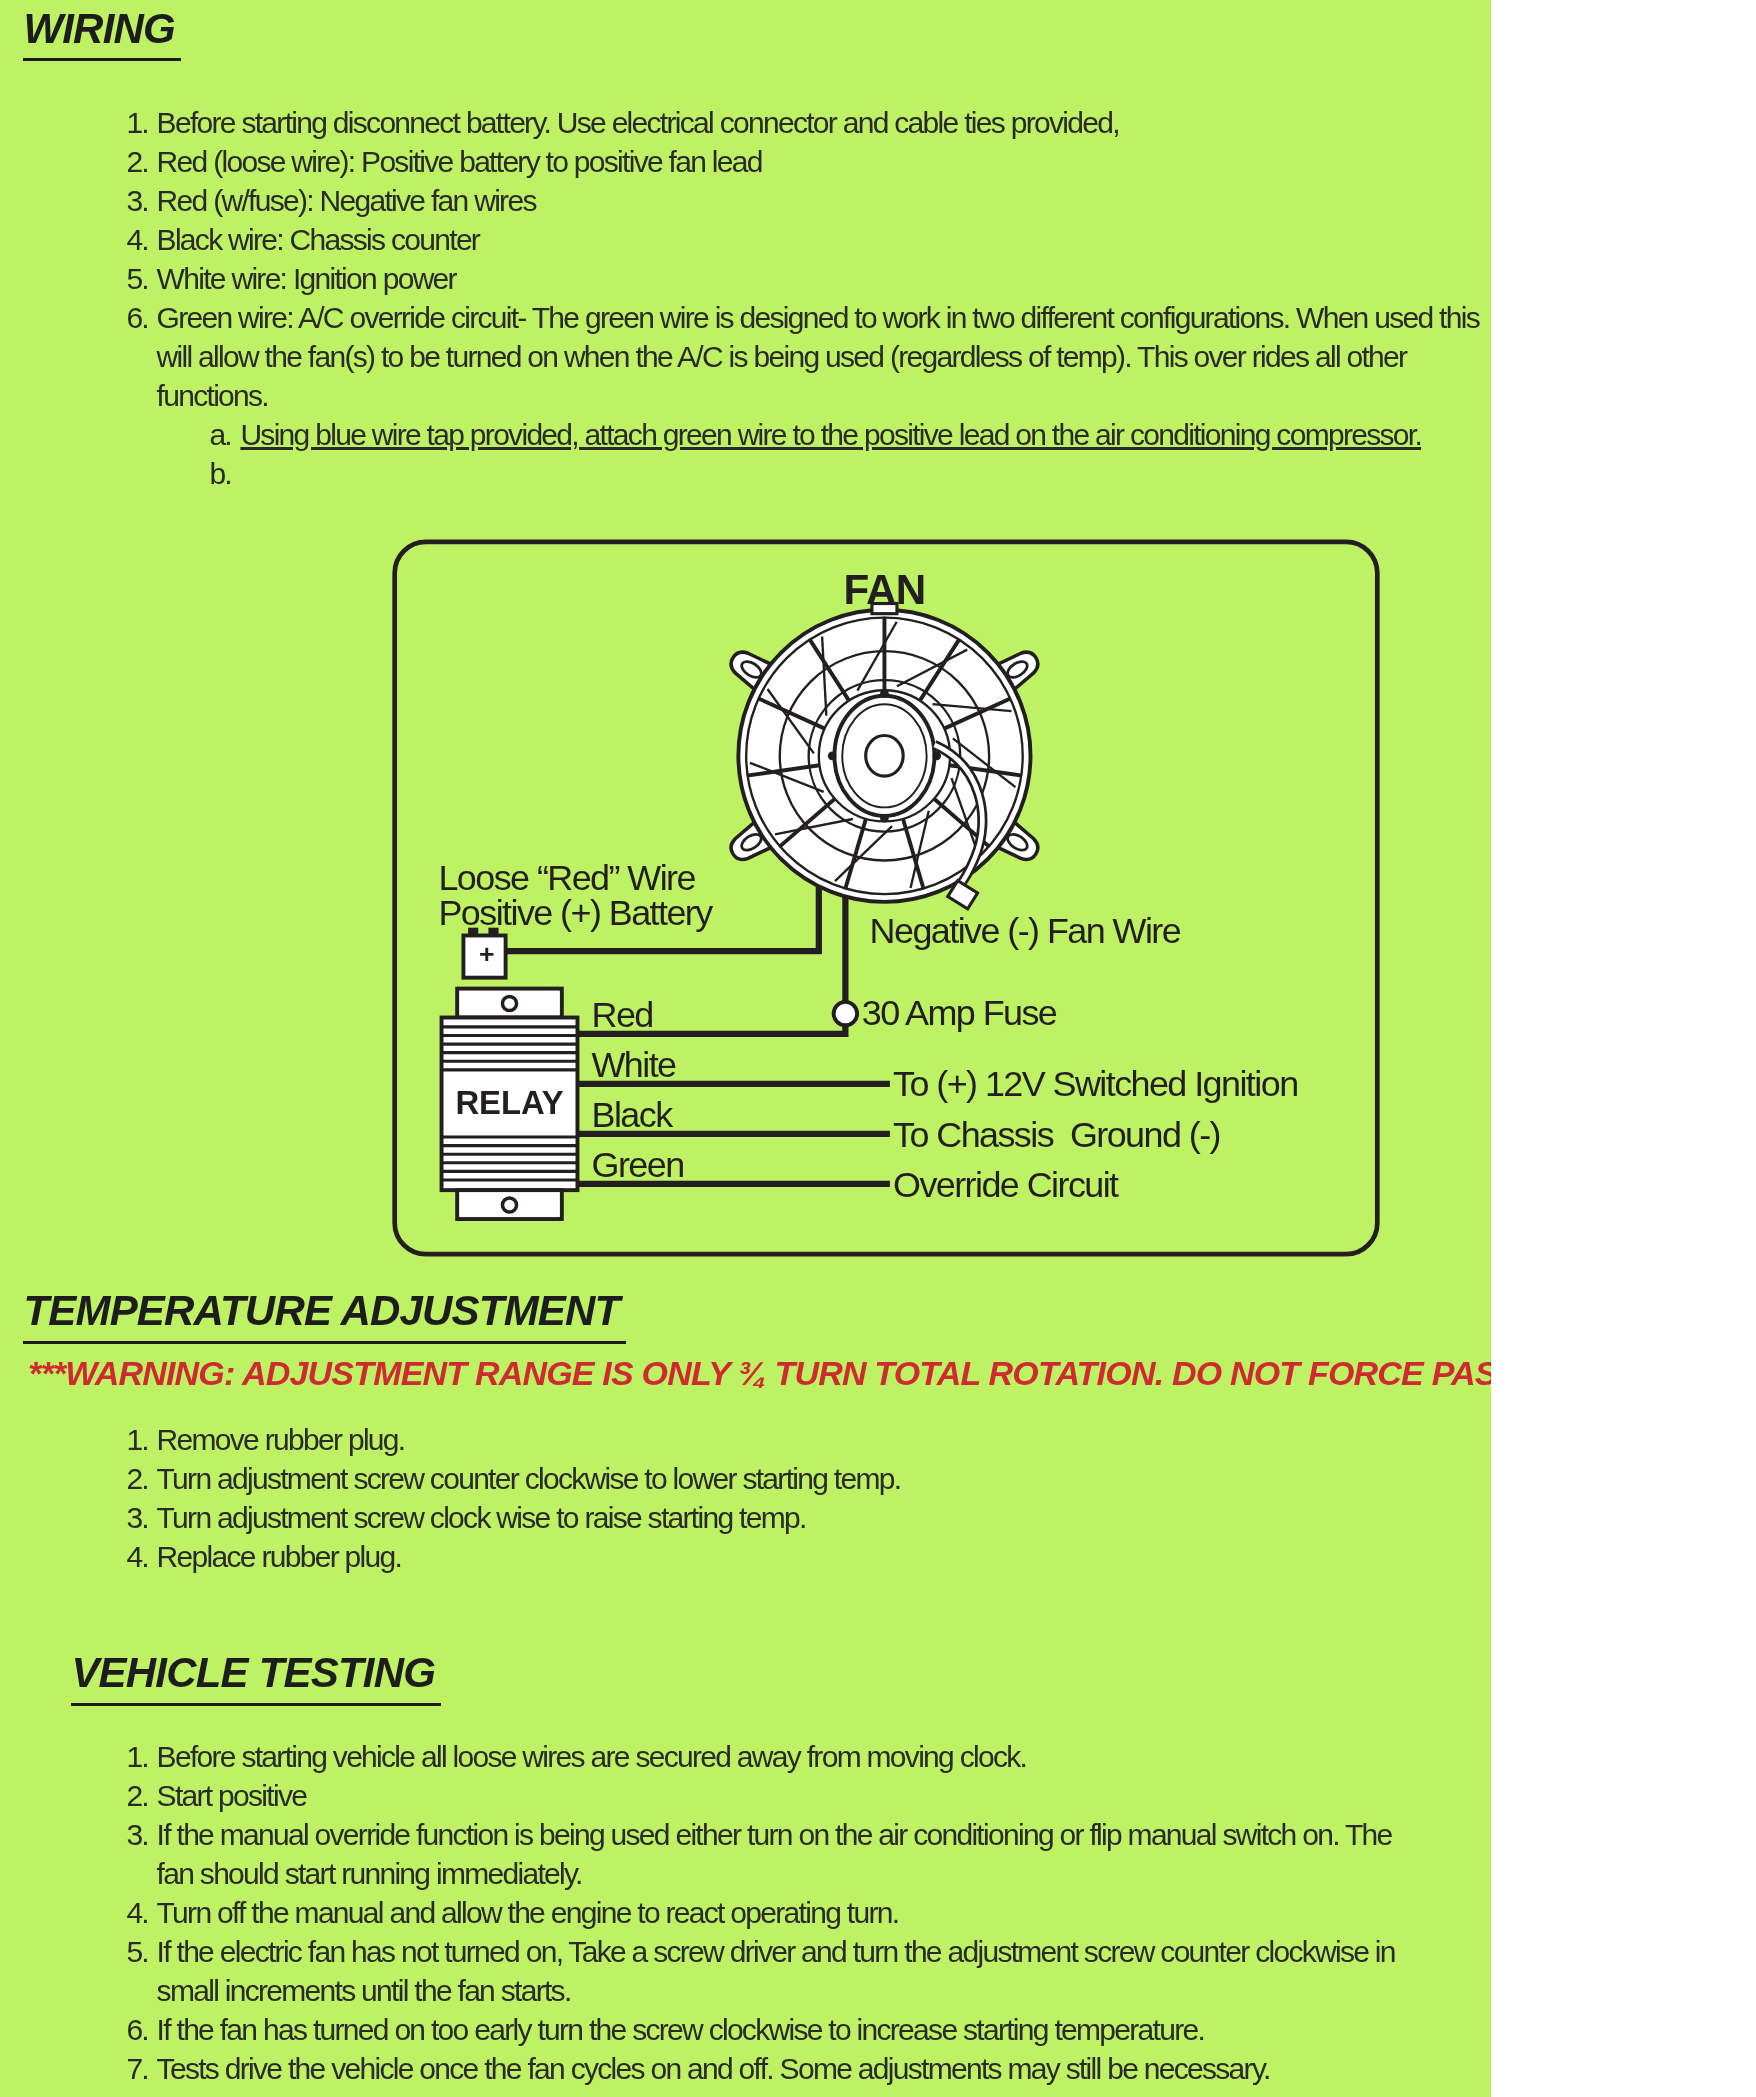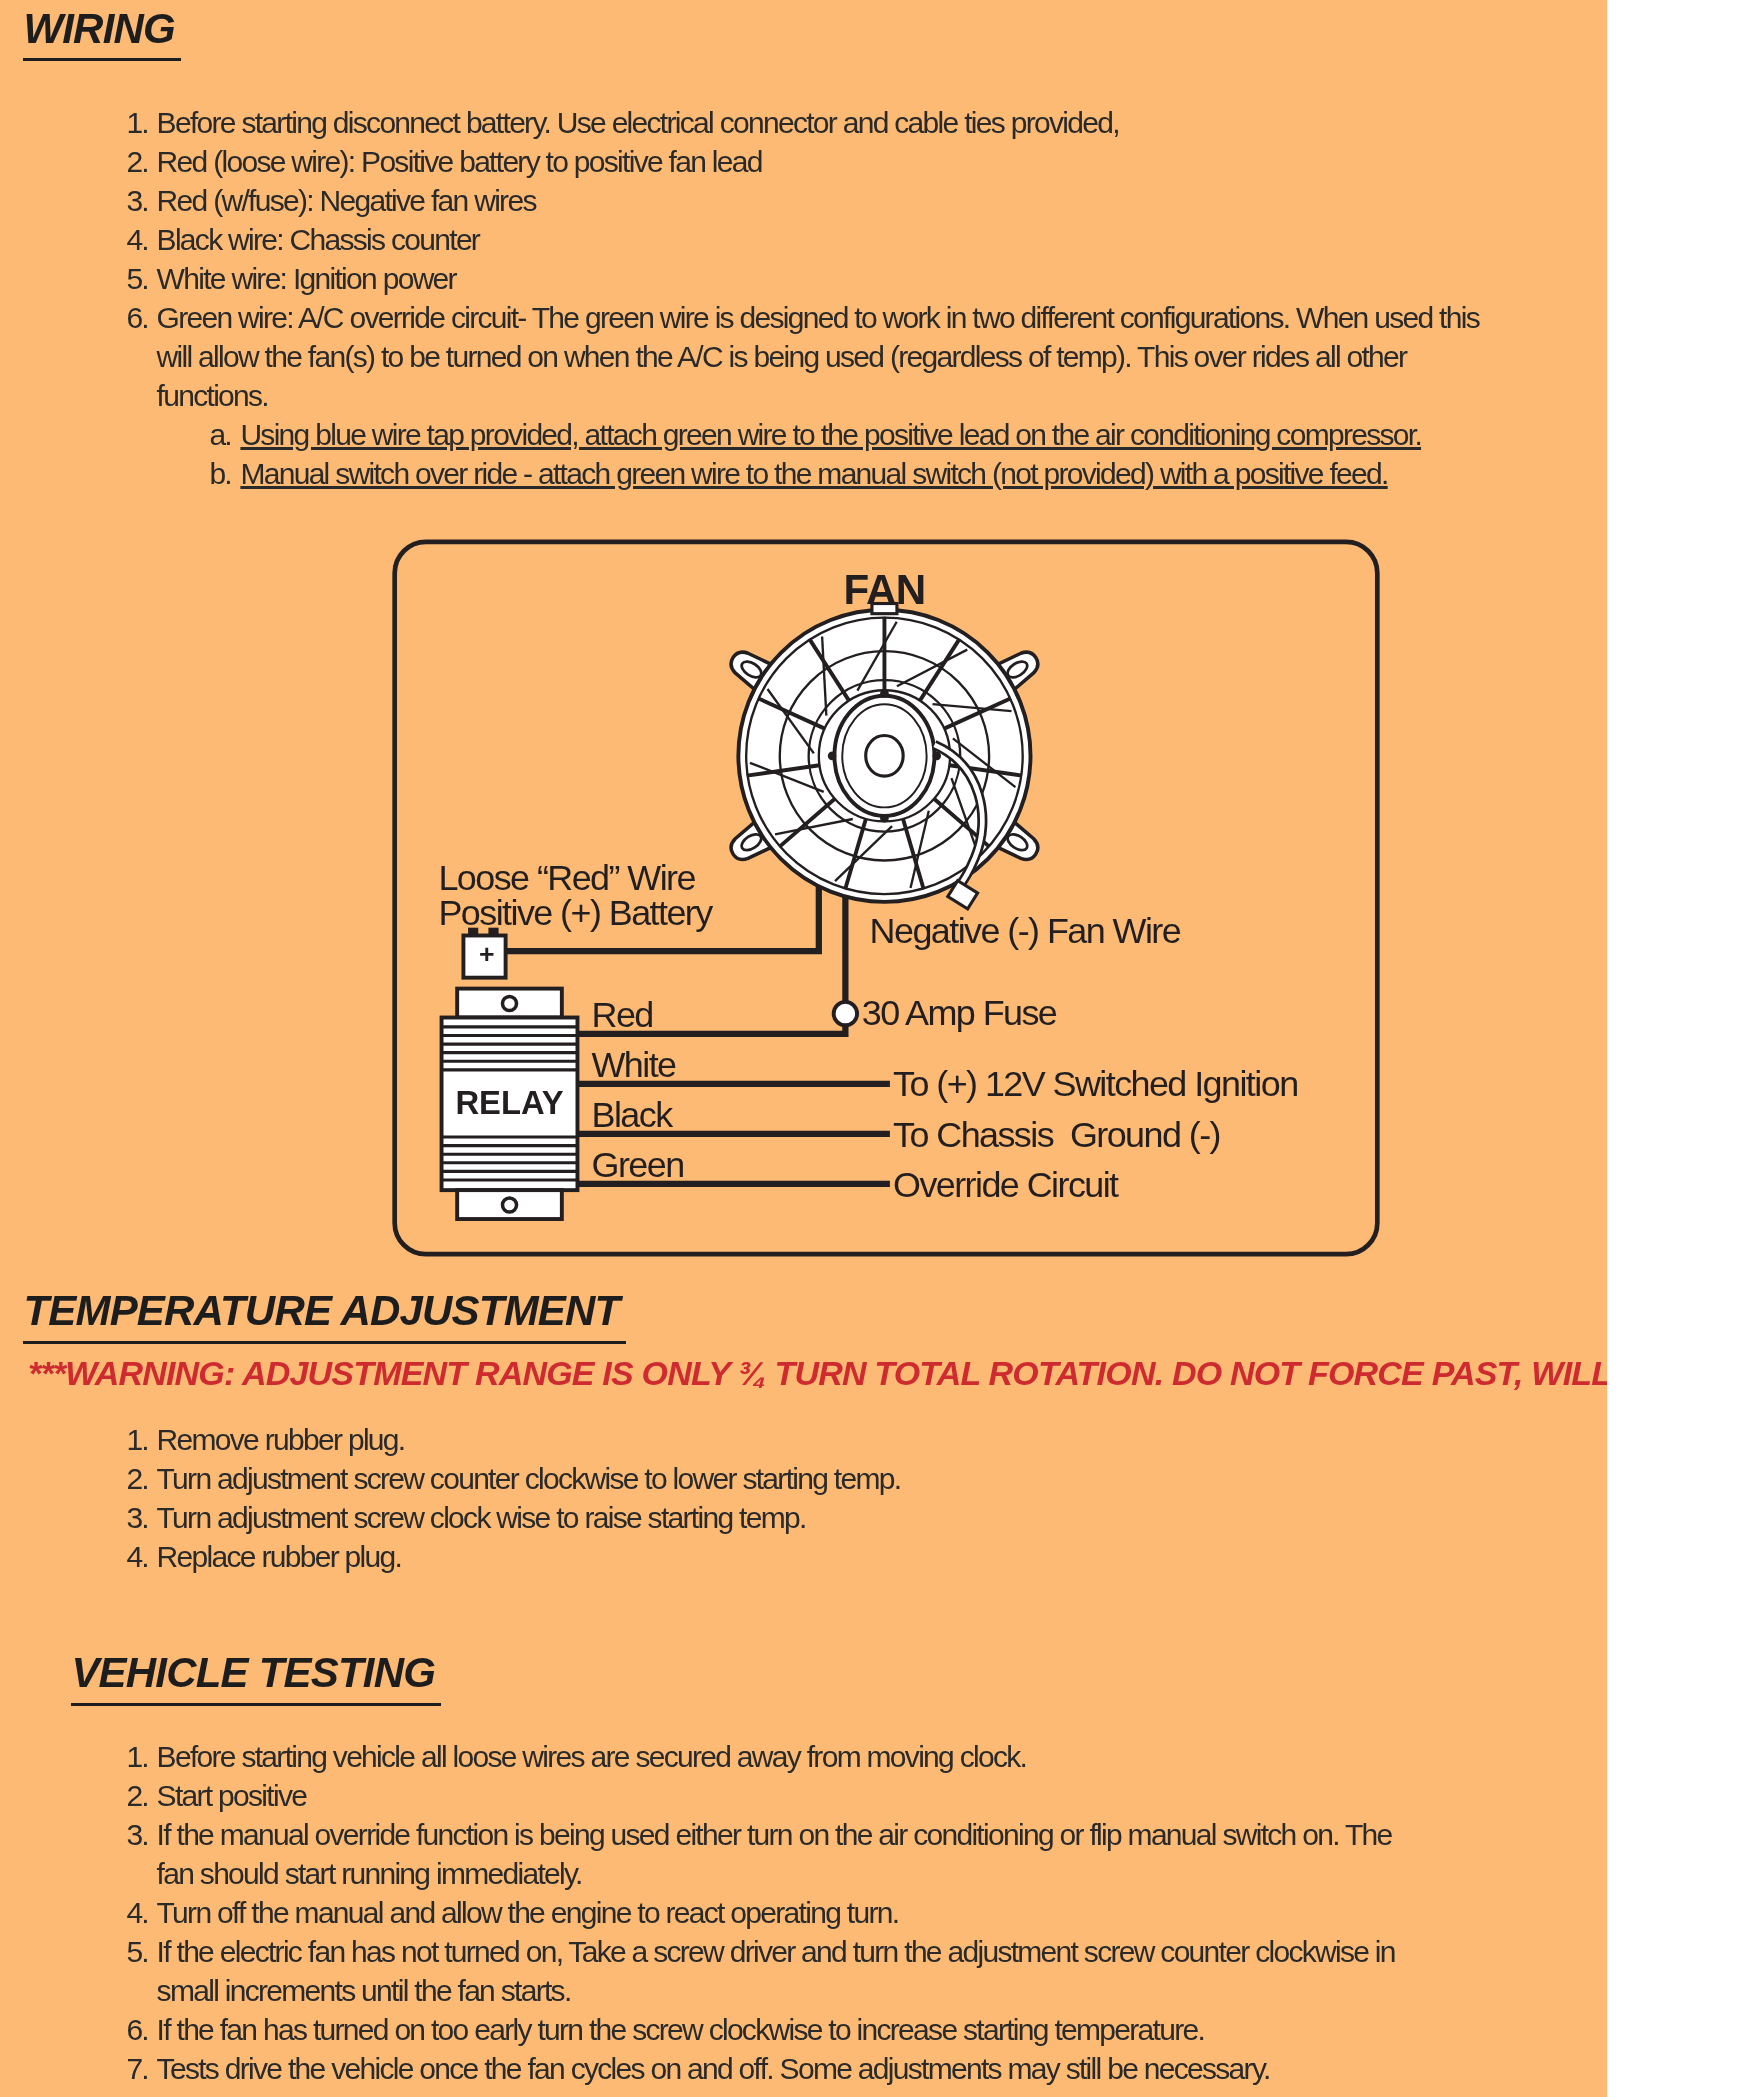--- a/index.html
+++ b/index.html
@@ -1,20 +1,20 @@
 <!DOCTYPE html>
 <html style="font-size:12.5px"><head>
 <meta charset="utf-8">
 <style>
   html,body{margin:0;padding:0;background:#ffffff;}
   .page{
     position:relative;
-    width:1607px;
+    width:1491px;
     height:2097px;
-    background:#fdba74;
+    background:#bef264;
     font-family:"Liberation Sans", sans-serif;
     color:#231f20;
     overflow:hidden;
   }
   .heading{
     position:absolute;
     left:23.4px;
     margin:0;
     font-size:42px;
     font-weight:700;
@@ -114,21 +114,20 @@
 
   <ol class="list sub" style="top:415px;">
 
       <li>
         <span class="num">a.</span>
         <span class="txt">Using blue wire tap provided, attach green wire to the positive lead on the air conditioning compressor.</span>
       </li>
 
       <li>
         <span class="num">b.</span>
-        <span class="txt">Manual switch over ride - attach green wire to the manual switch (not provided) with a positive feed.</span>
       </li>
     </ol>
 
   <div class="diagram">
     <svg viewBox="0 0 1270 924" width="992" height="722" xmlns="http://www.w3.org/2000/svg">
 
       <rect x="6" y="6" width="1258" height="912" rx="40" fill="none" stroke="#231f20" stroke-width="6"></rect>
 
       <text class="dtitle" x="633" y="86" text-anchor="middle">FAN</text>
 

